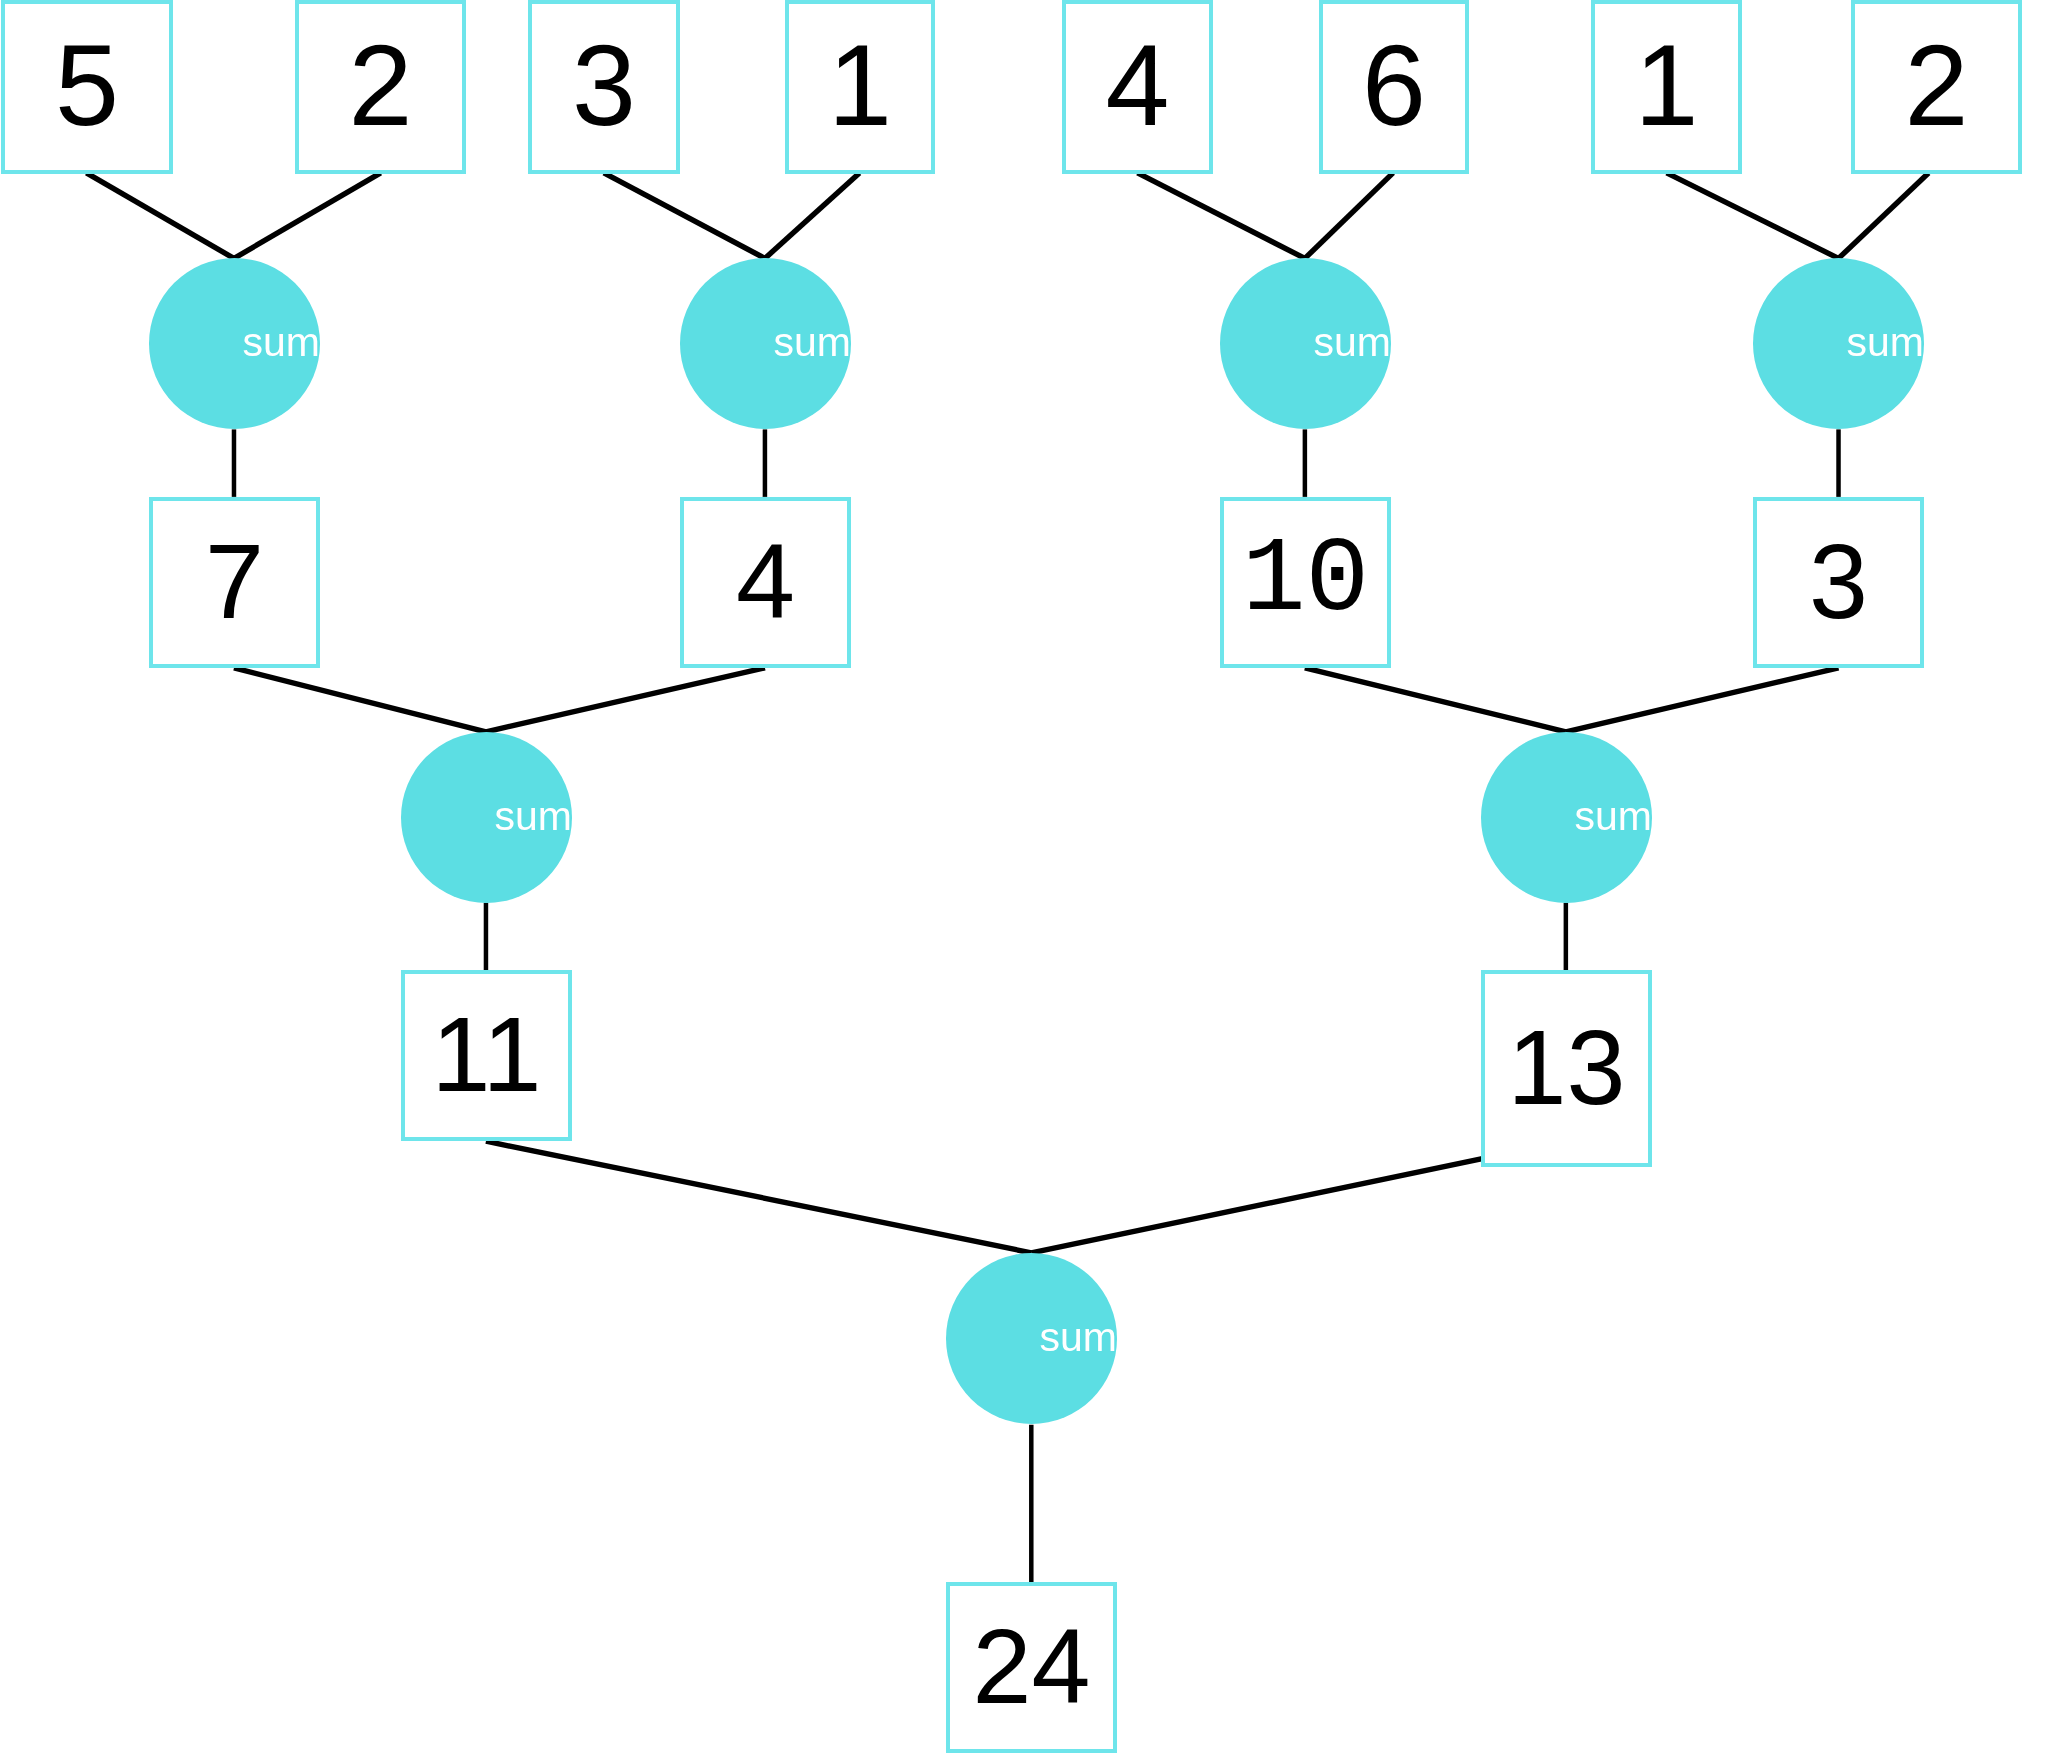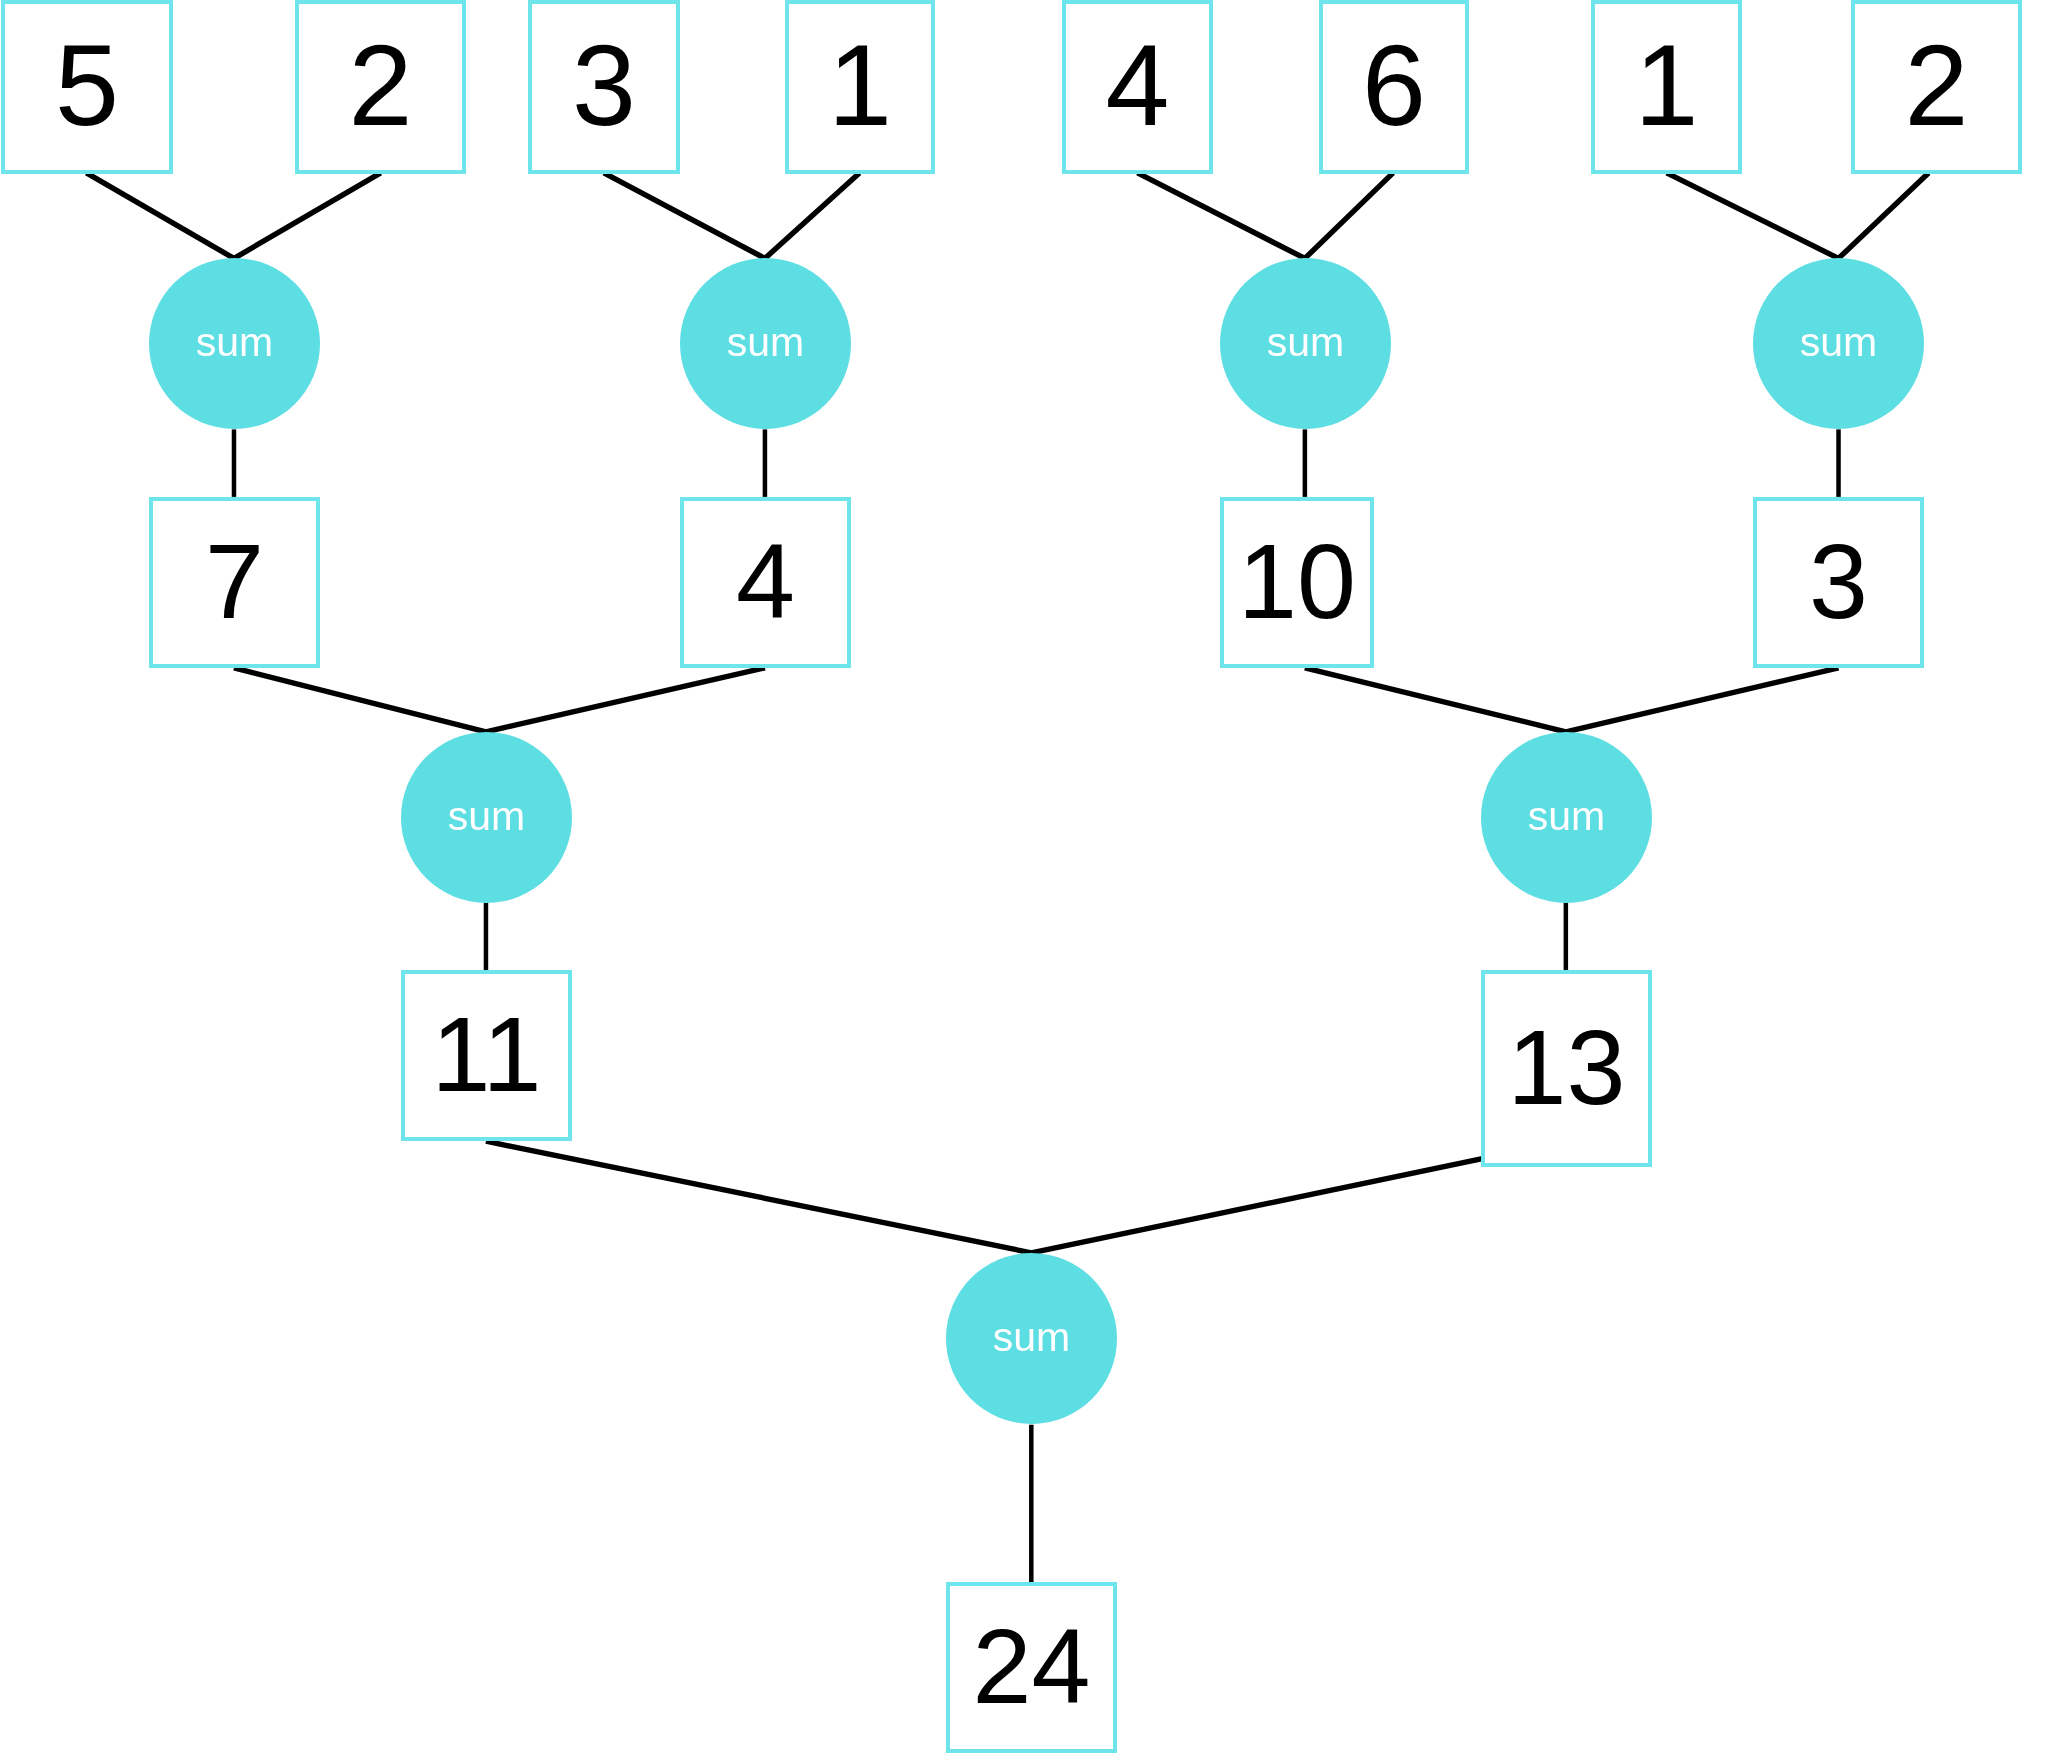--- a/index.html
+++ b/index.html
@@ -42,21 +42,21 @@
   .value-box .val {
     display: block;
     transform: translateY(-1.8px);
   }
   .op-node {
     position: absolute;
     box-sizing: border-box;
     border-radius: 50%;
     display: flex;
     align-items: center;
-    justify-content: center;
+    justify-content: flex-end;
     color: #ffffff;
     line-height: 1;
     z-index: 2;
   }
   .op-node .lbl {
     display: block;
     transform: translateY(-0.9px);
   }
 </style>
 </head>
@@ -143,21 +143,21 @@
   <div class="op-node" style="left:1753px;top:258px;width:171px;height:171px;background:#5CDEE3;font-size:41px;">
     <span class="lbl">sum</span>
   </div>
 
   <div class="value-box" style="left:149px;top:497px;width:171px;height:171px;border:4.5px solid #6EE5EB;font-size:106px;">
     <span class="val">7</span>
   </div>
   <div class="value-box" style="left:680px;top:497px;width:171px;height:171px;border:4.5px solid #6EE5EB;font-size:106px;">
     <span class="val">4</span>
   </div>
-  <div class="value-box" style="left:1220px;top:497px;width:154px;height:171px;border:4.5px solid #6EE5EB;font-size:106px;">
+  <div class="value-box" style="left:1220px;top:497px;width:171px;height:171px;border:4.5px solid #6EE5EB;font-size:106px;font-family:Liberation Mono, monospace;">
     <span class="val">10</span>
   </div>
   <div class="value-box" style="left:1753px;top:497px;width:171px;height:171px;border:4.5px solid #6EE5EB;font-size:106px;">
     <span class="val">3</span>
   </div>
 
   <div class="op-node" style="left:401px;top:732px;width:171px;height:171px;background:#5CDEE3;font-size:41px;">
     <span class="lbl">sum</span>
   </div>
   <div class="op-node" style="left:1481px;top:732px;width:171px;height:171px;background:#5CDEE3;font-size:41px;">

